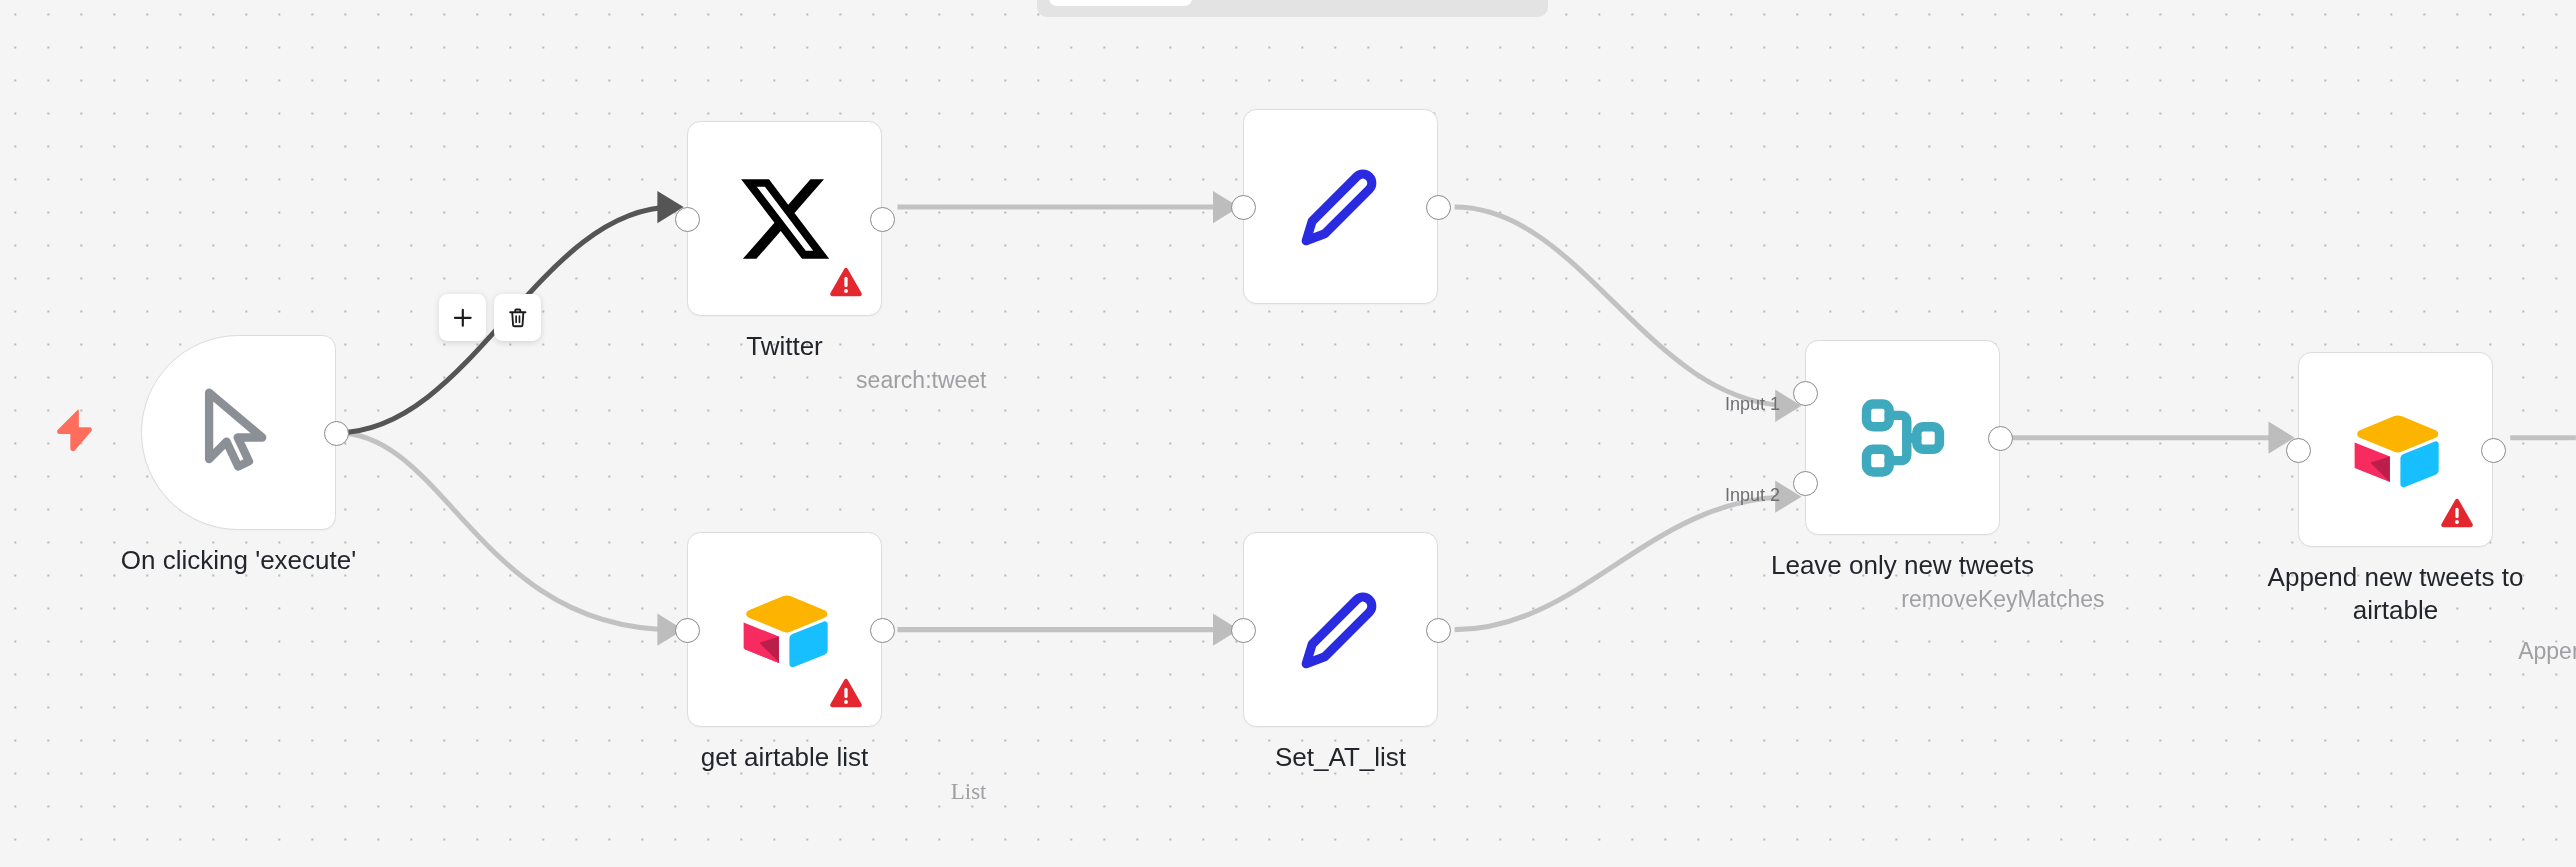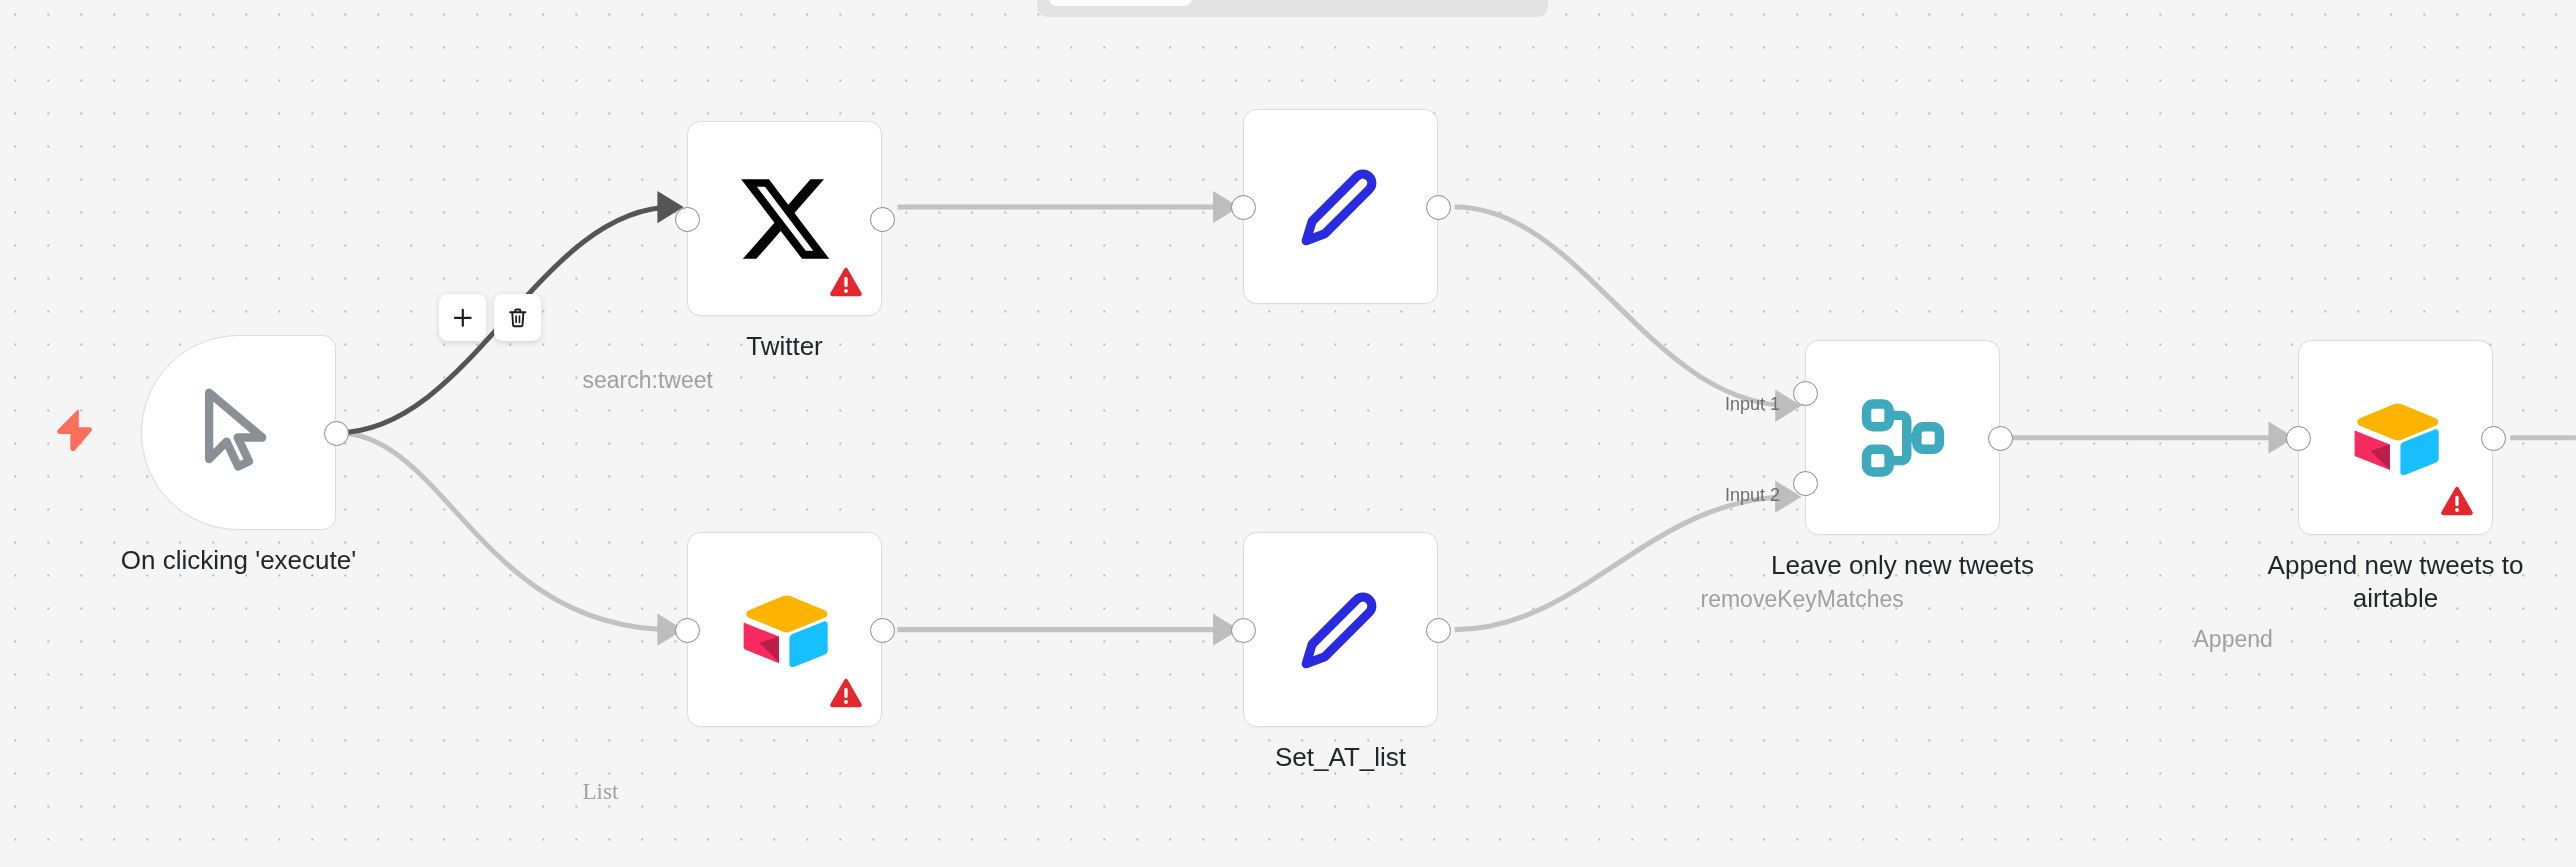--- a/index.html
+++ b/index.html
@@ -110,21 +110,21 @@
     font-size: 26px;
     line-height: 33px;
     color: #22252a;
     white-space: pre-line;
   }
   .node-sublabel {
     position: absolute;
     left: 50%;
     transform: translateX(-50%);
     width: 404px;
-    text-align: left;
+    text-align: right;
     font-size: 23px;
     line-height: 27px;
     color: #a0a0a4;
   }
 
   
   .port-label {
     position: absolute;
     font-size: 18px;
     color: #6e6e73;
@@ -272,20 +272,21 @@
       </div>
       <svg class="warn-badge" viewBox="0 0 24 22" xmlns="http://www.w3.org/2000/svg">
         <path d="M10.7 1.4 L0.6 19.0 C0.0 20.1 0.8 21.4 2.1 21.4 L21.9 21.4
                  C23.2 21.4 24.0 20.1 23.4 19.0 L13.3 1.4 C12.7 0.3 11.3 0.3 10.7 1.4 Z" fill="#e4262e"></path>
         <rect x="10.8" y="7.2" width="2.4" height="7.6" rx="1.2" fill="#ffffff"></rect>
         <circle cx="12" cy="17.6" r="1.4" fill="#ffffff"></circle>
       </svg>
       <div class="port in"></div>
       <div class="port out"></div>
     </div>
+    <div class="node-label">get airtable list</div>
     <div class="node-sublabel" style="top:246px;font-family:Liberation Serif, serif;">List</div>
   </div>
 
   <div class="node" style="left:1243px; top:532px;">
     <div class="node-box">
       <div class="icon-wrap">
         <svg width="91" height="91" viewBox="0 0 26 26" xmlns="http://www.w3.org/2000/svg">
           <path d="M3.2 22.8 L4.9 17.2 L17.6 4.5 C18.6 3.5 20.2 3.5 21.2 4.5
                    C22.2 5.5 22.2 7.1 21.2 8.1 L8.5 20.8 Z" fill="none" stroke="#2a2ae0" stroke-width="2.6" stroke-linejoin="round" stroke-linecap="round"></path>
         </svg>
@@ -312,21 +313,21 @@
       <div class="port in2"></div>
       <div class="port out"></div>
     </div>
     <div class="node-label">Leave only new tweets</div>
     <div class="node-sublabel" style="top:246px;">removeKeyMatches</div>
   </div>
 
   <div class="port-label" style="left:1679px; top:394px; width:101px;">Input 1</div>
   <div class="port-label" style="left:1679px; top:485px; width:101px;">Input 2</div>
 
-  <div class="node" style="left:2298px; top:340px;">
+  <div class="node" style="left:2298px; top:352px;">
     <div class="node-box">
       <div class="icon-wrap">
         <svg width="88" height="82" viewBox="0 0 200 170" xmlns="http://www.w3.org/2000/svg">
           <path d="M96 8 L18 40 C10 43 10 54 18 57 L96 89 C101 91 107 91 112 89
                    L190 57 C198 54 198 43 190 40 L112 8 C107 6 101 6 96 8 Z" fill="#fcb400"></path>
           <path d="M110 104 L110 163 C110 168 115 171 120 169 L190 141
                    C195 139 197 135 197 131 L197 72 C197 67 192 64 187 66
                    L117 94 C113 96 110 100 110 104 Z" fill="#18bfff"></path>
           <path d="M6 68 L86 100 L86 158 L6 126 Z" fill="#f82b60"></path>
           <path d="M86 100 L86 158 L42 114 Z" fill="#ba1e49"></path>

